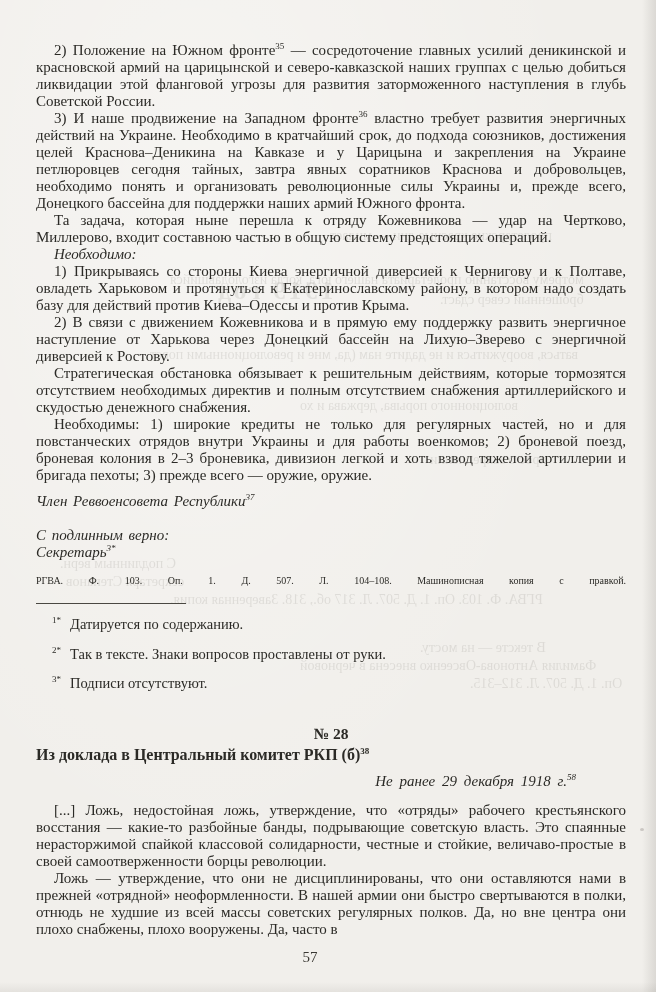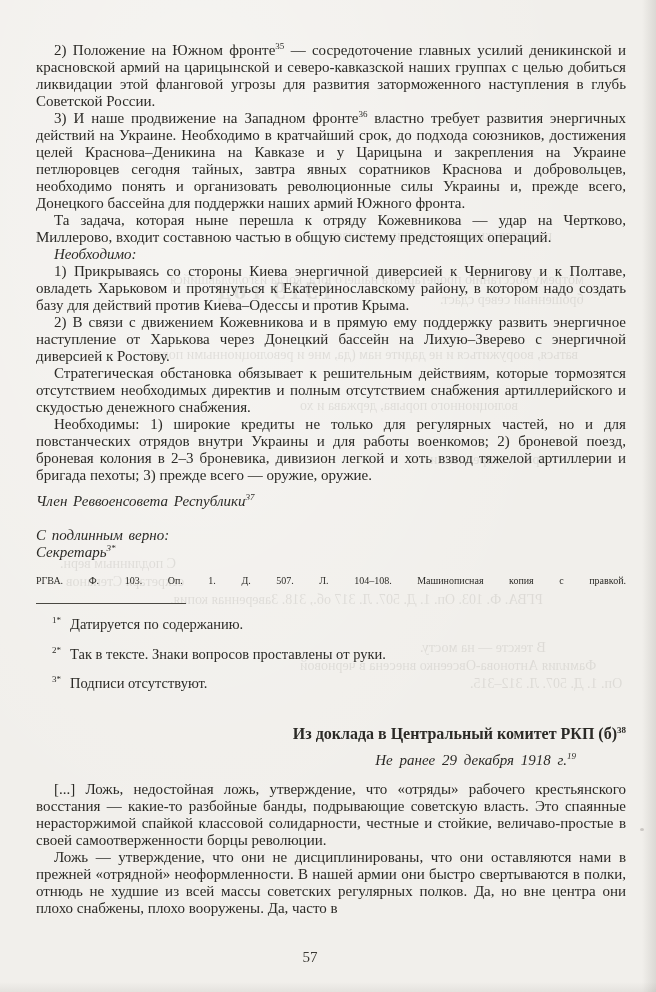--- a/index.html
+++ b/index.html
@@ -69,21 +69,21 @@
   .doc28 { margin-top:31px; }
   .docnum {
     margin:0;
     text-align:center;
     font-size:15.5px;
     font-weight:bold;
     line-height:20px;
   }
   .doctitle {
     margin:1px 0 7px 0;
-    text-align:right;
+    text-align:left;
     font-size:16px;
     font-weight:bold;
     line-height:20px;
   }
   .docdate {
     margin:7px 0 0 0;
     padding-right:50px;
     text-align:right;
     font-style:italic;
     font-size:15px;
@@ -158,22 +158,23 @@
     <p class="source">РГВА. Ф. 103. Оп. 1. Д. 507. Л. 104–108. Машинописная копия с правкой.</p>
 
     <div class="fnrule"></div>
     <div>
       <p class="footnote"><sup class="fn">1*</sup><span>Датируется по содержанию.</span></p>
       <p class="footnote"><sup class="fn">2*</sup><span>Так в тексте. Знаки вопросов проставлены от руки.</span></p>
       <p class="footnote"><sup class="fn">3*</sup><span>Подписи отсутствуют.</span></p>
     </div>
 
     <div class="doc28">
+      <p class="docnum">№ 28</p>
       <p class="doctitle"><span>Из доклада в Центральный комитет РКП (б)</span><sup class="fn">38</sup></p>
-      <p class="docdate"><span>Не ранее 29 декабря 1918 г.</span><sup class="fn">19</sup></p>
+      <p class="docdate"><span>Не ранее 29 декабря 1918 г.</span><sup class="fn">58</sup></p>
       <p class="para lead">[...] Ложь, недостойная ложь, утверждение, что «отряды» рабочего крестьянского восстания — какие-то разбойные банды, подрывающие советскую власть. Это спаянные нерасторжимой спайкой классовой солидарности, честные и стойкие, величаво-простые в своей самоотверженности борцы революции.</p>
       <p class="para">Ложь — утверждение, что они не дисциплинированы, что они оставляются нами в прежней «отрядной» неоформленности. В нашей армии они быстро свертываются в полки, отнюдь не худшие из всей массы советских регулярных полков. Да, но вне центра они плохо снабжены, плохо вооружены. Да, часто в</p>
     </div>
 
   </div>
 
   <div class="pagenum">57</div>
 
 </div>
 

